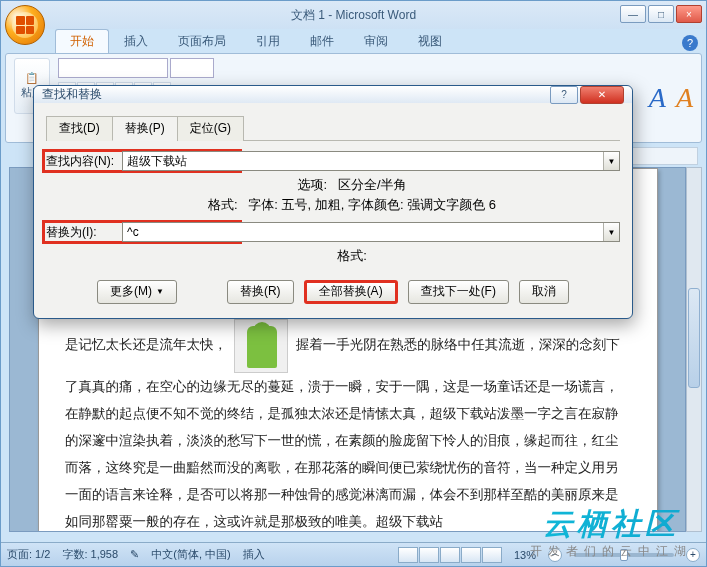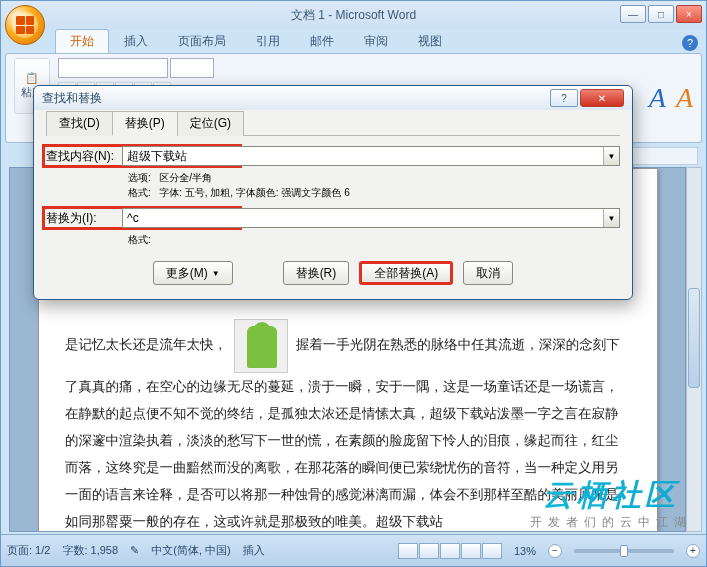--- a/index.html
+++ b/index.html
@@ -49,52 +49,52 @@
 .vscroll { position:absolute; right:4px; top:166px; bottom:34px; width:16px; background:#e0e8f0; border:1px solid #b0c0d0;}
 .vthumb { position:absolute; left:1px; right:1px; top:120px; height:100px; background:linear-gradient(#dce8f4,#b8d0e8); border:1px solid #90b0d0; border-radius:3px;}
 .left-gutter{position:absolute;left:8px;top:166px;bottom:34px;width:26px;background:#dfe8f2;border:1px solid #c0d0e0;}
 .left-gutter .g{writing-mode:vertical-rl;font-size:11px;color:#3a5a7a;margin-top:4px;margin-left:4px;}
 
 .android-img { display:inline-block; width:54px; height:54px; background:#f0f0f0; border:1px solid #ccc; position:relative; vertical-align:middle; margin:0 4px;}
 .android-img::after{content:"";position:absolute;left:12px;top:6px;width:30px;height:42px;background:#7cc040;border-radius:6px 6px 2px 2px;}
 .android-img::before{content:"";position:absolute;left:18px;top:2px;width:18px;height:10px;background:#7cc040;border-radius:10px 10px 0 0;}
 
 
-.status-bar { position:absolute; left:0; right:0; bottom:0; height:32px; background:linear-gradient(#cfe3f6,#b8d2ec); border-top:1px solid #8aabc8; display:flex; align-items:center; padding:0 6px; font-size:11px; color:#2a4a6a; gap:12px;}
+.status-bar { position:absolute; left:0; right:0; bottom:0; height:24px; background:linear-gradient(#cfe3f6,#b8d2ec); border-top:1px solid #8aabc8; display:flex; align-items:center; padding:0 6px; font-size:11px; color:#2a4a6a; gap:12px;}
 .status-bar .seg{display:flex;align-items:center;gap:4px;}
 .view-btns{display:flex;gap:1px;margin-left:auto;}
 .vbtn{width:20px;height:16px;border:1px solid #8aabc8;background:linear-gradient(#fff,#d8e6f4);}
 .zoom-track{width:100px;height:4px;background:#9ab6d0;position:relative;border-radius:2px;}
 .zoom-thumb{position:absolute;left:46px;top:-4px;width:8px;height:12px;background:#fff;border:1px solid #7a9bbf;border-radius:2px;}
 .zminus,.zplus{width:14px;height:14px;border:1px solid #8aabc8;border-radius:7px;background:#fff;font-size:10px;display:flex;align-items:center;justify-content:center;}
 
 
 .dialog { position:absolute; left:32px; top:84px; width:600px; background:#f2f2f0; border:1px solid #2a5a8a; border-radius:6px; box-shadow:2px 6px 18px rgba(0,0,0,.35); z-index:20;}
-.dlg-title { height:24px; background:linear-gradient(#fff,#dfe9f4); border-radius:6px 6px 0 0; display:flex;align-items:center; padding:0 8px; font-size:12px; color:#2a4a6a;}
+.dlg-title { height:17px; background:linear-gradient(#fff,#dfe9f4); border-radius:6px 6px 0 0; display:flex;align-items:center; padding:0 8px; font-size:12px; color:#2a4a6a;}
 .dlg-ctrls{margin-left:auto;display:flex;gap:2px;}
 .dlg-ctrls .win-btn{width:28px;height:18px;}
 .dlg-ctrls .help{background:linear-gradient(#fff,#dce8f4);}
 .dlg-ctrls .close{width:44px;background:linear-gradient(#f08070,#d03020);border-radius:3px;}
-.dlg-body{padding:0 12px 14px 12px;}
+.dlg-body{padding:12px 12px 14px 12px;}
 .dlg-tabs{display:flex;border-bottom:1px solid #b8b8b0;margin-bottom:10px;}
 .dtab{padding:3px 12px;font-size:12px;border:1px solid #b8b8b0;border-bottom:none;margin-right:-1px;background:#eeeee8;cursor:pointer;position:relative;top:1px;}
 .dtab.active{background:#f2f2f0;border-bottom:1px solid #f2f2f0;}
 .row{display:flex;align-items:center;font-size:12px;margin:4px 0;}
 .row label{width:76px;text-align:left;}
 .combo{flex:1;height:20px;border:1px solid #8a8a80;background:#fff;position:relative;display:flex;align-items:center;padding:0 4px;}
 .combo .dd{position:absolute;right:0;top:0;width:16px;height:100%;border-left:1px solid #b0b0a8;background:linear-gradient(#fff,#e0e0d8);display:flex;align-items:center;justify-content:center;font-size:8px;}
-.info{font-size:10px;margin-left:82px;line-height:1.5;}
+.info{font-size:13px;margin-left:38px;line-height:1.5;text-align:center;}
 .dlg-btns{display:flex;gap:10px;justify-content:center;margin-top:14px;}
 .btn{height:24px;padding:0 12px;font-size:12px;border:1px solid #8a8a80;background:linear-gradient(#fff,#e6e6e0);border-radius:3px;cursor:pointer;display:flex;align-items:center;}
 .btn .dd{margin-left:4px;font-size:8px;}
 .redbox{border:3px solid #e03020 !important;}
 .redwrap{position:absolute;border:3px solid #e03020;pointer-events:none;}
 
 
-.logo { position:absolute; right:14px; bottom:35px; text-align:center; z-index:30;}
+.logo { position:absolute; right:14px; bottom:6px; text-align:center; z-index:30;}
 .logo-big{font-size:30px;font-weight:bold;letter-spacing:4px;background:linear-gradient(90deg,#10b8d8,#10a8d0);-webkit-background-clip:text;color:transparent;font-style:italic;}
 .logo-sub{font-size:12px;color:#888;letter-spacing:6px;margin-top:-2px;font-family:Liberation Serif, serif;}
 </style>
 </head>
 <body>
 
 <div class="word-window">
 
   <div class="office-btn">
     <div class="office-inner">
@@ -218,20 +218,21 @@
       <div class="info"><span>格式:</span></div>
 
       <div class="dlg-btns">
         <div class="btn">
             <span>更多(M)</span>
             <span class="dd">▼</span>
           </div>
         <div style="width:30px"></div>
         <div class="btn">替换(R)</div>
         <div class="btn redbox">全部替换(A)</div>
+        <div class="btn">查找下一处(F)</div>
         <div class="btn">取消</div>
       </div>
     </div>
   </div>
 
   <div class="status-bar">
     <div class="seg">页面: 1/2</div>
     <div class="seg">字数: 1,958</div>
     <div class="seg">✎</div>
     <div class="seg">中文(简体, 中国)</div>

